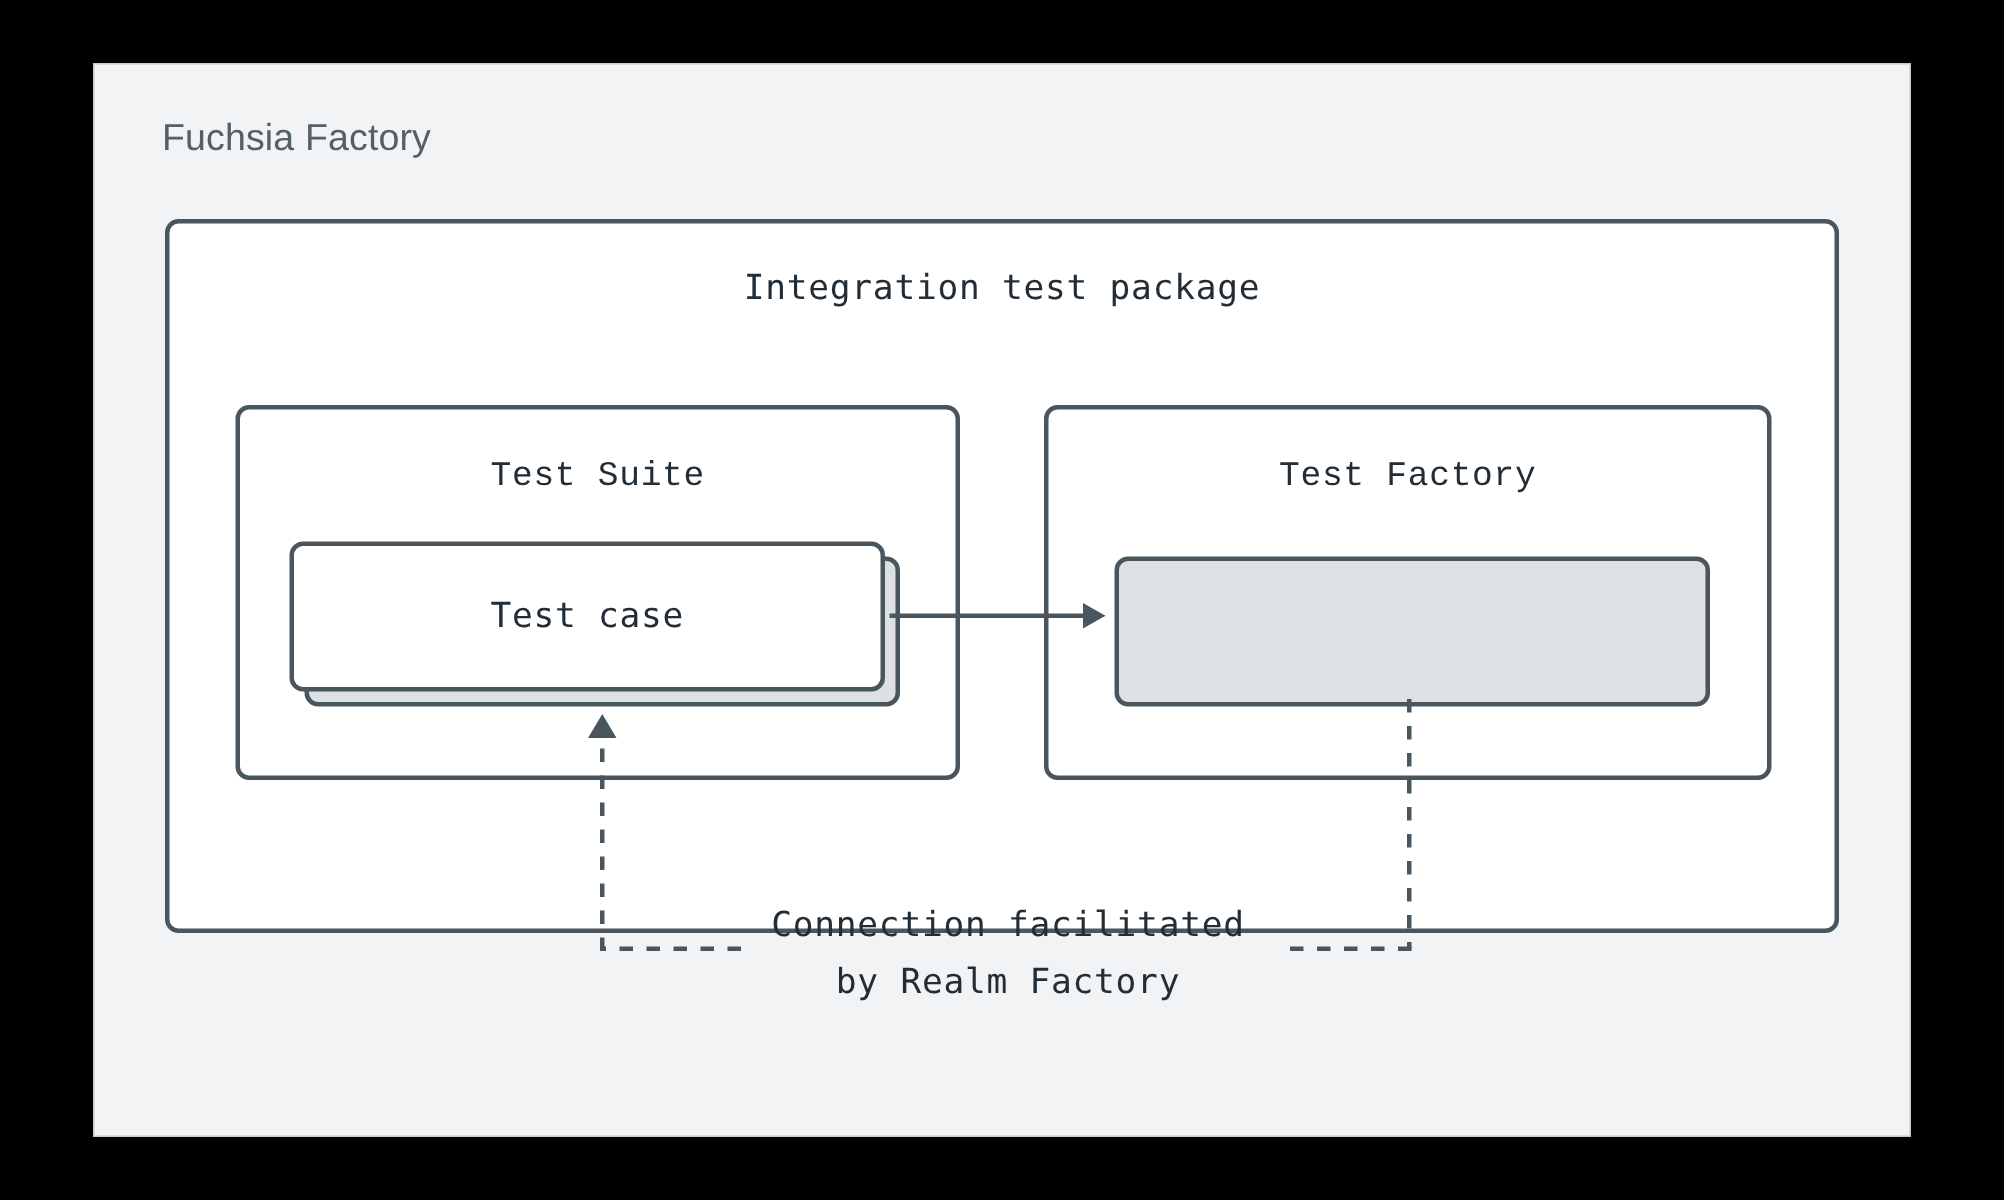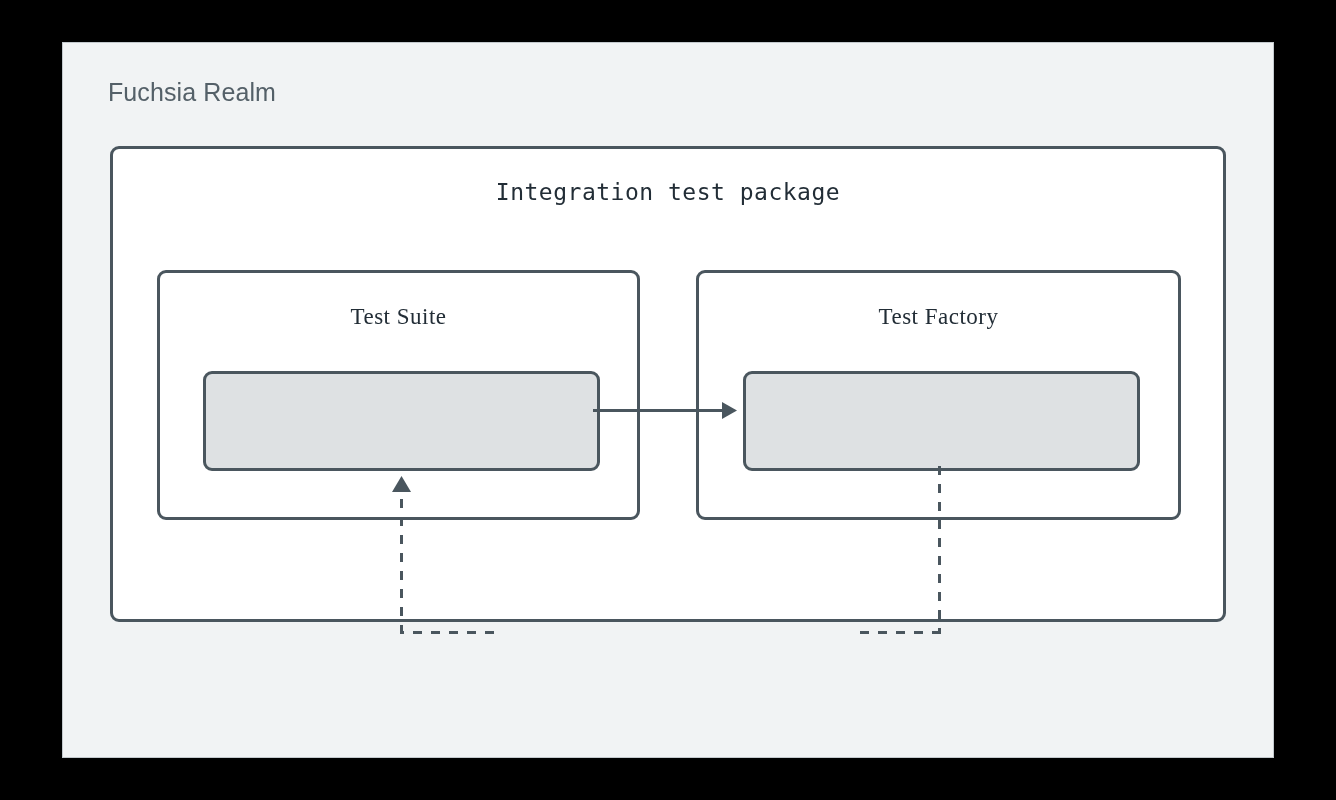--- a/index.html
+++ b/index.html
@@ -80,21 +80,21 @@
   }
   #group-test-suite    { left: 157px; top: 270px; width: 483px; height: 250px; }
   #group-realm-factory { left: 696px; top: 270px; width: 485px; height: 250px; }
 
   .group-title {
     position: absolute;
     left: 0;
     top: 31px;
     width: 100%;
     text-align: center;
-    font-family: Liberation Serif, serif;
+    font-family: Liberation Mono, monospace;
     font-size: 23px;
     color: #222d36;
     letter-spacing: 0.5px;
   }
 
   
   .stack-wrap {
     position: absolute;
     width: 407px;
     height: 110px;
@@ -162,36 +162,39 @@
   }
 </style>
 </head>
 <body>
 
 <div id="canvas">
 
   <div class="system-panel">
   </div>
 
-  <div class="system-title">Fuchsia Realm</div>
+  <div class="system-title">Fuchsia Factory</div>
 
   <div class="package-box">
     <div class="package-title">Integration test package</div>
   </div>
 
   <div class="group-box" id="group-test-suite">
     <div class="group-title">Test Suite</div>
   </div>
 
   <div class="group-box" id="group-realm-factory">
     <div class="group-title">Test Factory</div>
   </div>
 
   <div class="stack-wrap" id="stack-test-case">
     <div class="stack-back"></div>
+    <div class="stack-front">
+      <span class="stack-label">Test case</span>
+    </div>
   </div>
 
   <div class="stack-wrap" id="stack-implementation">
     <div class="stack-back"></div>
   </div>
 
   <svg class="connectors" width="1336" height="800" viewBox="0 0 1336 800">
 
     <g>
       <line x1="593" y1="410.5" x2="722" y2="410.5" stroke="#4a565e" stroke-width="3"></line>
@@ -205,14 +208,16 @@
       <path d="M 941 632.5 L 855 632.5" stroke="#4a565e" stroke-width="3" fill="none" stroke-dasharray="9 9"></path>
 
       <path d="M 494 632.5 L 400 632.5" stroke="#4a565e" stroke-width="3" fill="none" stroke-dasharray="9 9"></path>
 
       <path d="M 401.5 634 L 401.5 492" stroke="#4a565e" stroke-width="3" fill="none" stroke-dasharray="9 9"></path>
 
       <path d="M 392 492 L 401.5 476 L 411 492 Z" fill="#4a565e"></path>
     </g>
   </svg>
 
+  <div class="connection-note">Connection facilitated
+by Realm Factory</div>
 
 </div>
 
 </body></html>

